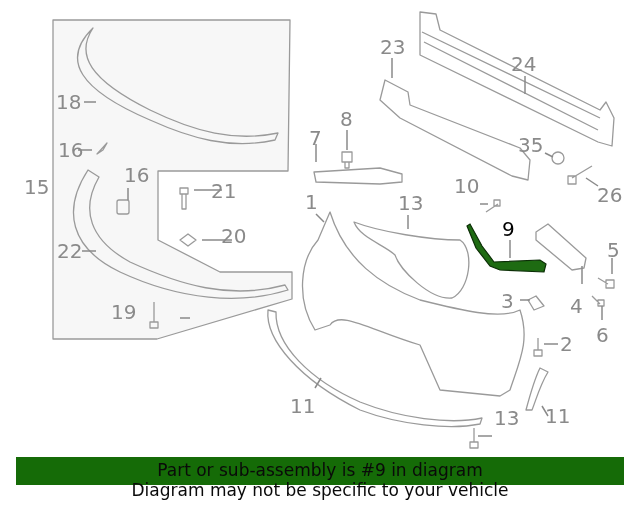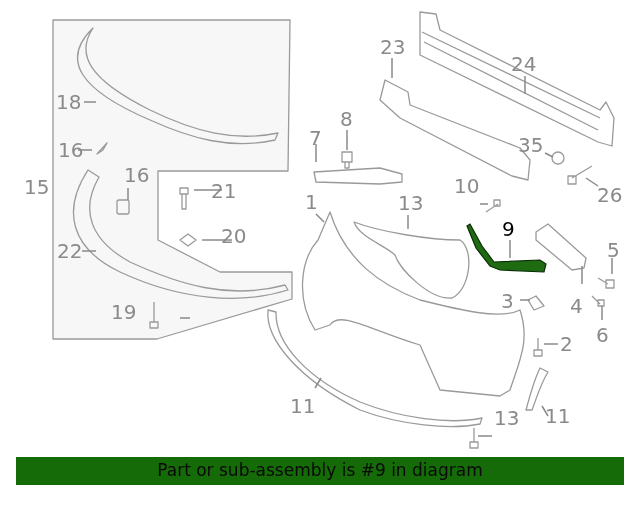--- a/index.html
+++ b/index.html
@@ -99,13 +99,14 @@
 <div class="lbl" style="left:221px;top:226px">20</div>
 <div class="lbl" style="left:211px;top:181px">21</div>
 <div class="lbl" style="left:57px;top:241px">22</div>
 <div class="lbl" style="left:380px;top:37px">23</div>
 <div class="lbl" style="left:511px;top:54px">24</div>
 <div class="lbl" style="left:518px;top:135px">35</div>
 <div class="lbl" style="left:597px;top:185px">26</div>
 
 <div id="banner">
   <div>Part or sub-assembly is #9 in diagram</div>
+  <div>Diagram may not be specific to your vehicle</div>
 </div>
 
 </body></html>

